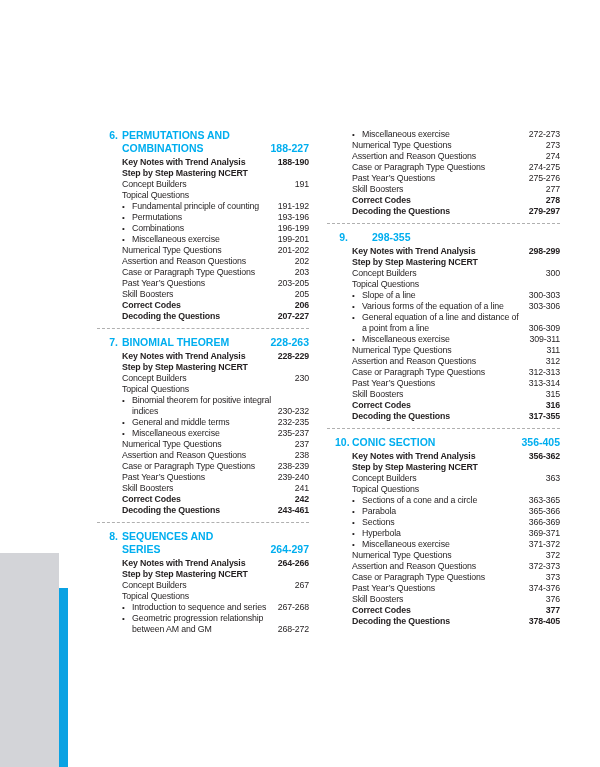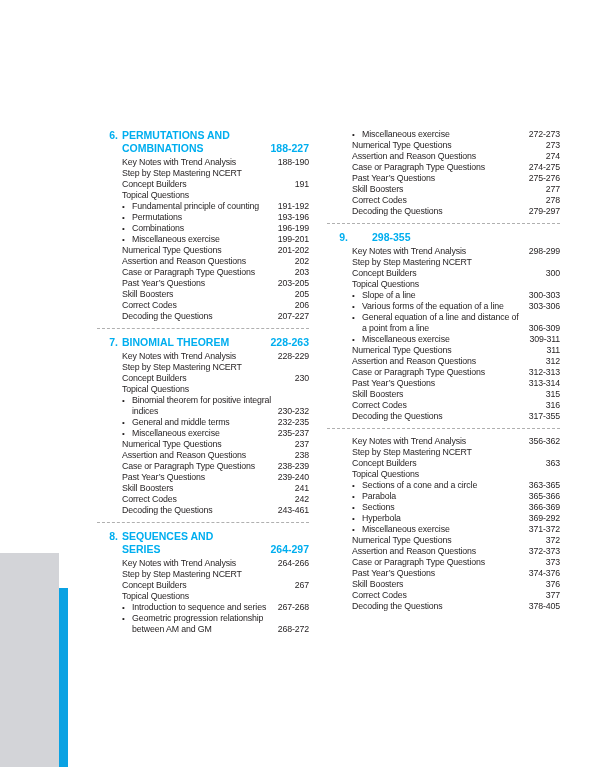--- a/index.html
+++ b/index.html
@@ -18,21 +18,21 @@
     display:flex;align-items:flex-end;margin-left:17px;margin-bottom:2px;
     color:var(--accent);font-weight:bold;font-size:10.5px;line-height:13px;
   }
   .heading .num{align-self:flex-start;flex-shrink:0;margin-left:-17px;width:13px;margin-right:4px;text-align:right;}
   .heading .label{flex:1;}
   .heading .pages{margin-left:20px;white-space:nowrap;}
   .row{
     display:flex;align-items:flex-end;margin-left:17px;
     font-size:8.8px;line-height:11px;letter-spacing:-0.15px;
   }
-  .row.bold{font-weight:normal;}
+  .row.bold{font-weight:bold;}
   .row .bullet{align-self:flex-start;flex-shrink:0;width:10px;font-size:8px;line-height:11px;}
   .row .label{flex:1;}
   .row .pages{margin-left:5px;white-space:nowrap;}
   .separator{border-top:1px dashed var(--sep);margin:6px 0 7px -8px;height:0;}
   .gray-bar{position:absolute;left:0;top:553px;width:59px;height:214px;background:var(--grayBar);}
   .blue-bar{position:absolute;left:59px;top:588px;width:9px;height:179px;background:var(--blueBar);}
 </style>
 </head>
 <body>
 
@@ -302,20 +302,25 @@
       </div>
       <div class="row bold">
         <span class="label">Correct Codes</span>
         <span class="pages">316</span>
       </div>
       <div class="row bold">
         <span class="label">Decoding the Questions</span>
         <span class="pages">317-355</span>
       </div>
       <div class="separator"></div>
+      <div class="heading">
+        <span class="num">10.</span>
+        <span class="label">CONIC SECTION</span>
+        <span class="pages">356-405</span>
+      </div>
       <div class="row bold">
         <span class="label">Key Notes with Trend Analysis</span>
         <span class="pages">356-362</span>
       </div>
       <div class="row bold">
         <span class="label">Step by Step Mastering NCERT</span>
         <span class="pages"></span>
       </div>
       <div class="row">
         <span class="label">Concept Builders</span>
@@ -336,21 +341,21 @@
         <span class="pages">365-366</span>
       </div>
       <div class="row">
         <span class="bullet">•</span>
         <span class="label">Sections</span>
         <span class="pages">366-369</span>
       </div>
       <div class="row">
         <span class="bullet">•</span>
         <span class="label">Hyperbola</span>
-        <span class="pages">369-292</span>
+        <span class="pages">369-371</span>
       </div>
       <div class="row">
         <span class="bullet">•</span>
         <span class="label">Miscellaneous exercise</span>
         <span class="pages">371-372</span>
       </div>
       <div class="row">
         <span class="label">Numerical Type Questions</span>
         <span class="pages">372</span>
       </div>

